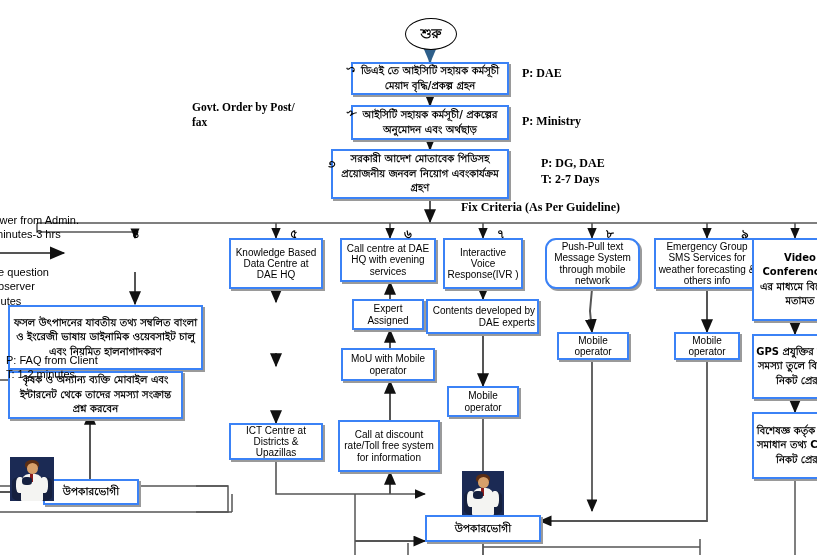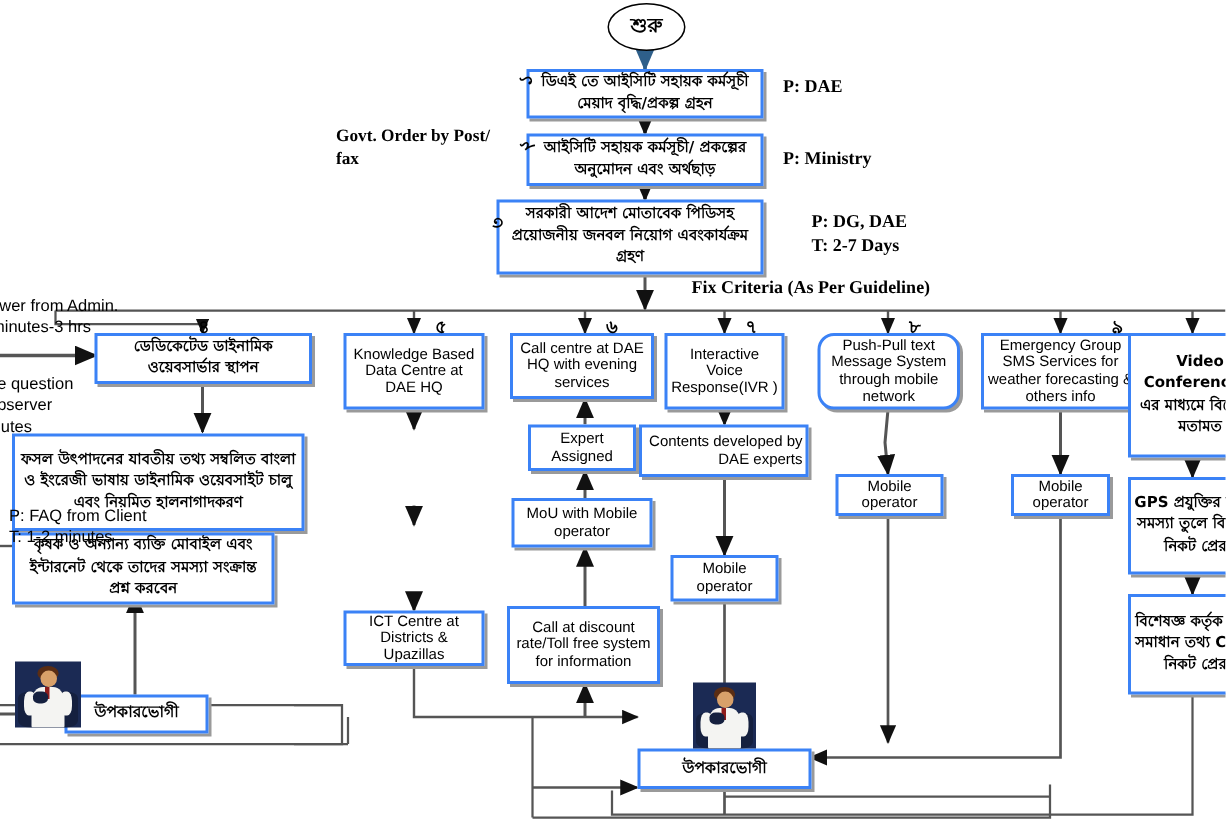--- a/index.html
+++ b/index.html
@@ -2,21 +2,21 @@
 <html><head>
 <meta charset="utf-8">
 <title>ICT Support Programme Flowchart</title>
 <style>
   html,body{margin:0;padding:0;background:#ffffff;}
   body{
     width:817px;height:555px;position:relative;overflow:hidden;
     font-family:"Liberation Sans","DejaVu Sans",sans-serif;
     color:#000;
   }
-  #stage{position:absolute;left:0;top:0;width:817px;height:405px;text-decoration:underline;}
+  #stage{position:absolute;left:0;top:16px;width:817px;height:405px;text-decoration:underline;}
   svg#wires{position:absolute;left:0;top:0;width:817px;height:555px;pointer-events:none;}
 
   
   .node{
     position:absolute;box-sizing:border-box;
     border:2px solid #3b82f6;background:#fff;
     display:flex;align-items:center;justify-content:center;
     text-align:center;line-height:1.12;
     box-shadow:2px 2px 0 0 #9a9a9a;
     z-index:3;
@@ -154,41 +154,38 @@
   <div class="ord rot" style="left:341px;top:96px;">২</div>
   <div class="label lbl-serif-lg" style="left:522px;top:98px;">P: Ministry</div>
 
   <div class="node" style="left:331px;top:133px;width:178px;height:50px;">
     <span class="bn-sm">সরকারী আদেশ মোতাবেক পিডিসহ প্রয়োজনীয় জনবল নিয়োগ এবংকার্যক্রম গ্রহণ</span>
   </div>
   <div class="ord rot" style="left:322px;top:148px;">৩</div>
   <div class="label lbl-serif-lg" style="left:541px;top:140px;">P: DG, DAE
 T: 2-7 Days</div>
 
-  <div class="label lbl-serif" style="left:192px;top:84px;margin-left:32px;">Govt. Order by Post/
+  <div class="label lbl-serif" style="left:192px;top:84px;">Govt. Order by Post/
 fax</div>
   <div class="label lbl-serif-lg" style="left:461px;top:184px;">Fix Criteria (As Per Guideline)</div>
   <div class="label lbl-sans" style="left:-6px;top:197px;">swer from Admin.
 minutes-3 hrs</div>
   <div class="label lbl-sans" style="left:-8px;top:249px;">ge question
 ebserver
 inutes</div>
   <div class="label lbl-sans" style="left:6px;top:337px;">P: FAQ from Client
 T: 1-2 minutes</div>
 
   <div class="ord" style="left:132px;top:209px;font-family:'Liberation Sans',sans-serif;">৪</div>
   <div class="ord" style="left:290px;top:209px;">৫</div>
   <div class="ord" style="left:404px;top:209px;">৬</div>
   <div class="ord" style="left:497px;top:209px;">৭</div>
   <div class="ord" style="left:606px;top:209px;">৮</div>
   <div class="ord" style="left:741px;top:209px;">৯</div>
 
-  <div class="node" style="left:63px;top:222px;width:145px;height:34px;">
-    <span class="bn-sm">ডেডিকেটেড  ডাইনামিক ওয়েবসার্ভার স্থাপন</span>
-  </div>
   <div class="node" style="left:8px;top:289px;width:195px;height:65px;">
     <span class="bn-sm">ফসল উৎপাদনের যাবতীয় তথ্য সম্বলিত বাংলা ও ইংরেজী ভাষায় ডাইনামিক ওয়েবসাইট চালু এবং নিয়মিত হালনাগাদকরণ</span>
   </div>
   <div class="node" style="left:8px;top:355px;width:175px;height:48px;">
     <span class="bn-sm">কৃষক ও অন্যান্য ব্যক্তি মোবাইল এবং ইন্টারনেট থেকে তাদের সমস্যা সংক্রান্ত প্রশ্ন করবেন</span>
   </div>
 
   <div class="node" style="left:229px;top:222px;width:94px;height:51px;">
     <span class="en-sm">Knowledge Based Data Centre at DAE HQ</span>
   </div>

